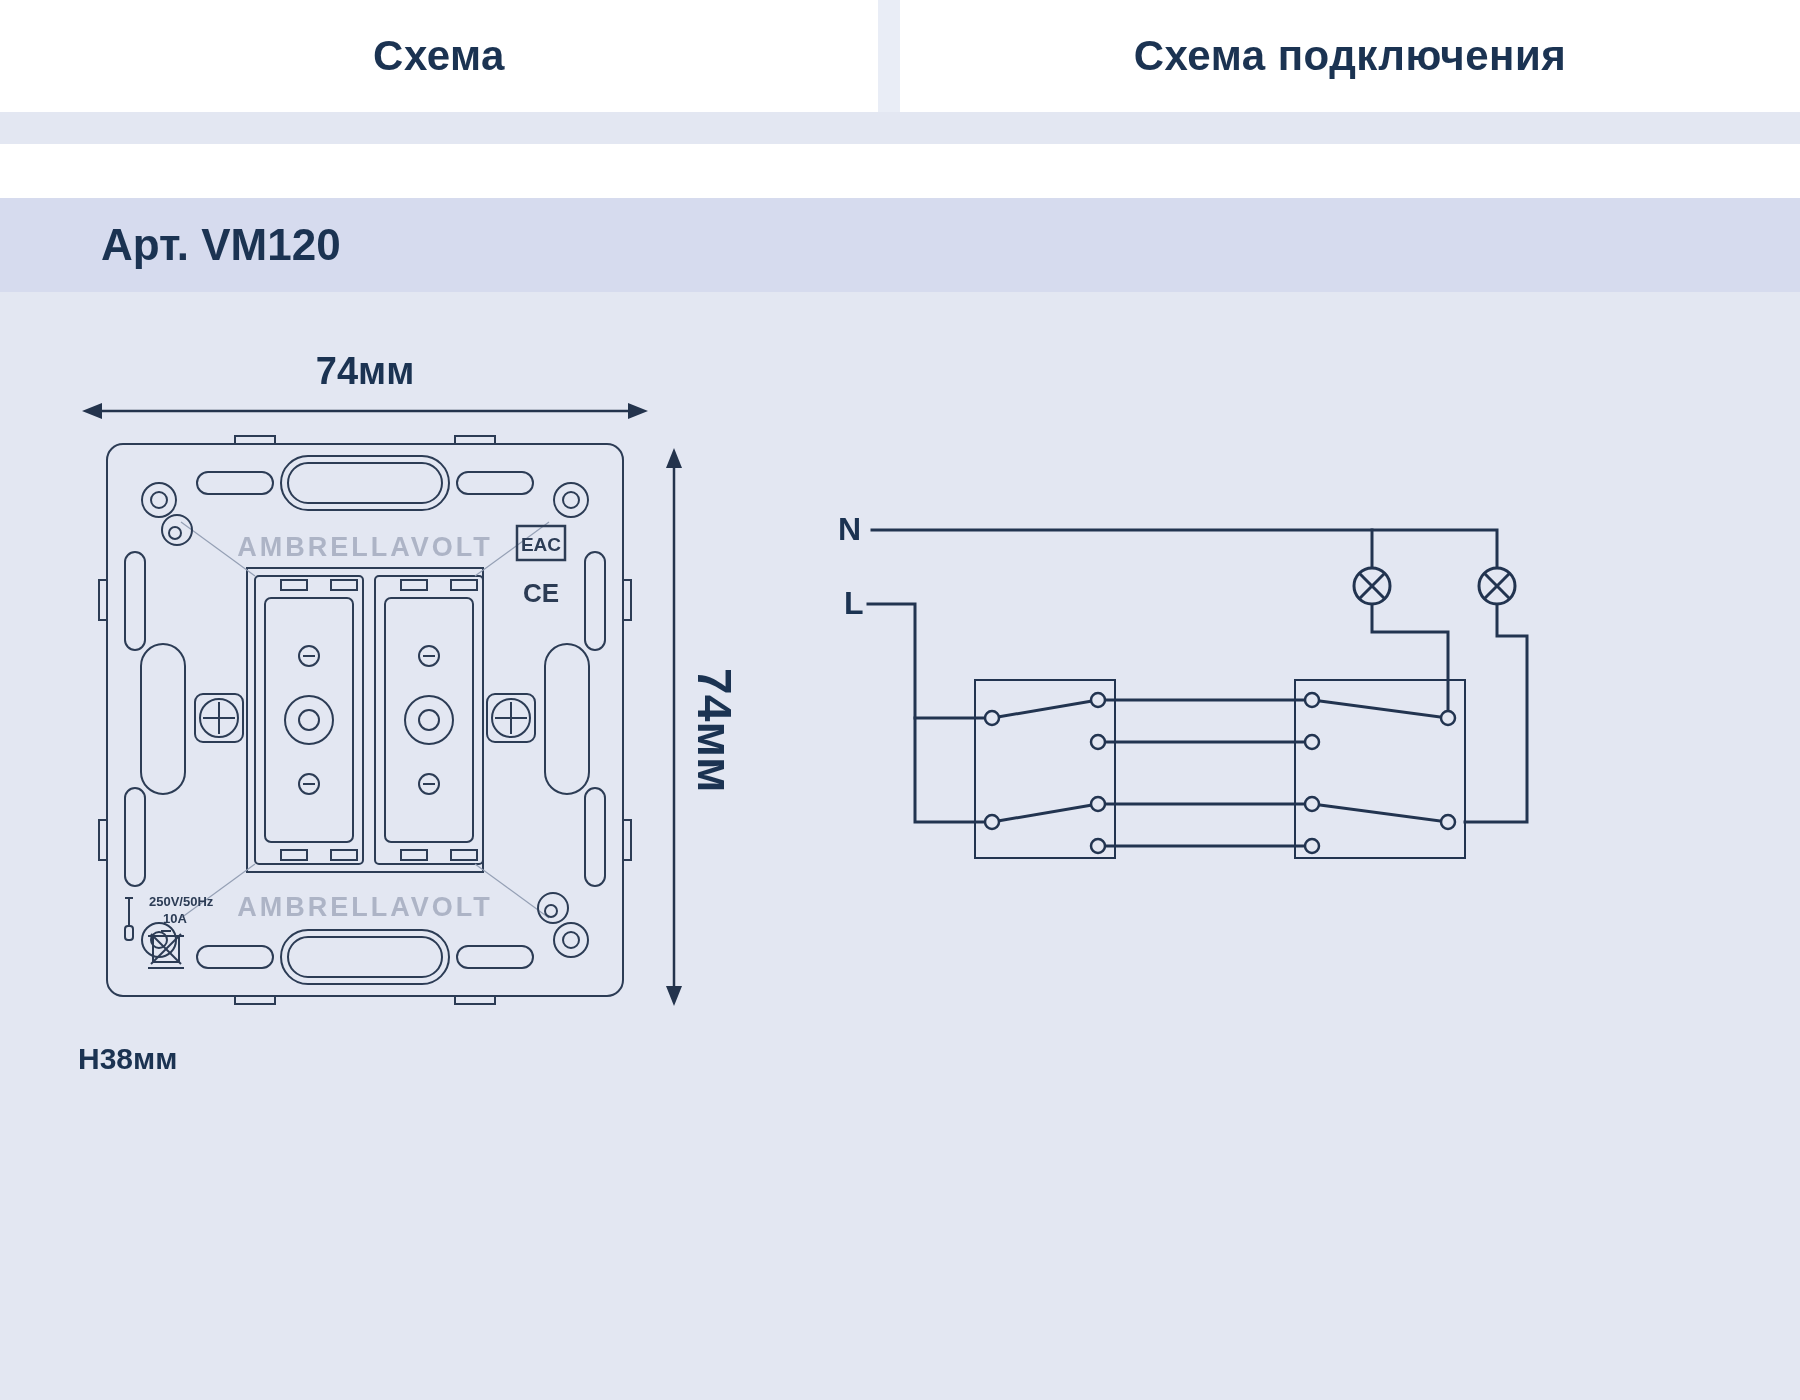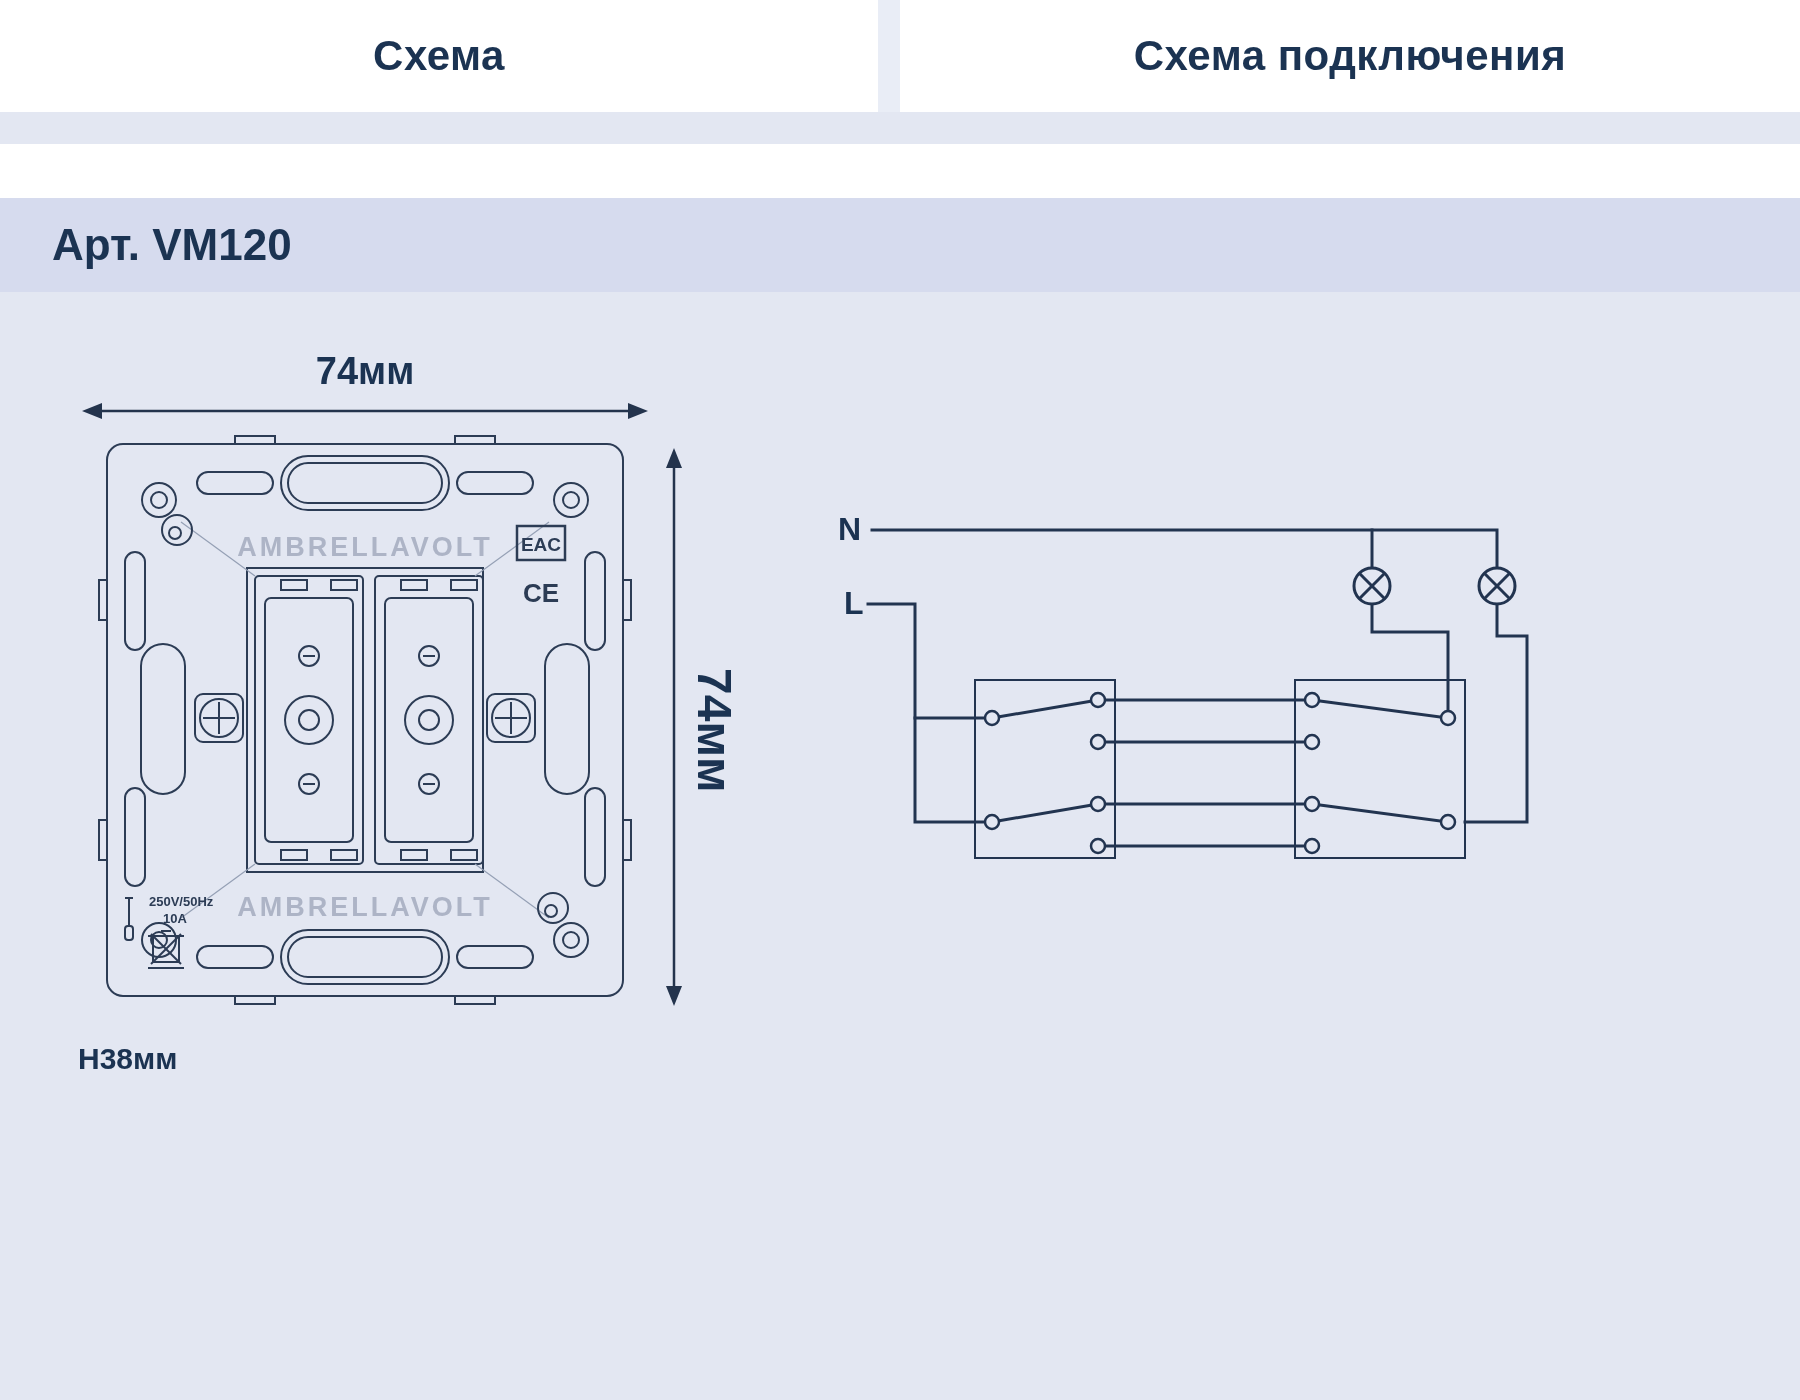--- a/index.html
+++ b/index.html
@@ -14,21 +14,21 @@
   .cell{background:#ffffff;display:flex;align-items:center;justify-content:center;}
   .cell-left{width:878px;}
   .cell-gap{width:22px;background:#e9edf6;}
   .cell-right{flex:1;}
   .title{font-size:42px;font-weight:600;letter-spacing:.5px;color:#1b3352;}
 
   .strip-blue{position:absolute;top:112px;left:0;width:1800px;height:32px;background:#e3e7f2;}
   .strip-white{position:absolute;top:144px;left:0;width:1800px;height:54px;background:#ffffff;}
 
   .band{position:absolute;top:198px;left:0;width:1800px;height:94px;background:#d6dbee;display:flex;align-items:center;}
-  .article{font-size:44px;font-weight:600;padding-left:52px;color:#1b3352;}
+  .article{font-size:44px;font-weight:600;padding-left:101px;color:#1b3352;}
 
   .mech{position:absolute;left:85px;top:430px;}
   .dim-h-wrap{position:absolute;left:80px;top:398px;}
   .dim-h-label{position:absolute;left:85px;top:350px;width:560px;text-align:center;
     font-size:38px;font-weight:600;color:#1b3352;}
   .dim-v-wrap{position:absolute;left:652px;top:446px;}
   .dim-v-label{position:absolute;left:742px;top:668px;font-size:48px;font-weight:600;color:#1b3352;
     transform:rotate(90deg);transform-origin:top left;white-space:nowrap;}
   .depth-label{position:absolute;left:78px;top:1042px;font-size:30px;font-weight:600;color:#1b3352;}
 

